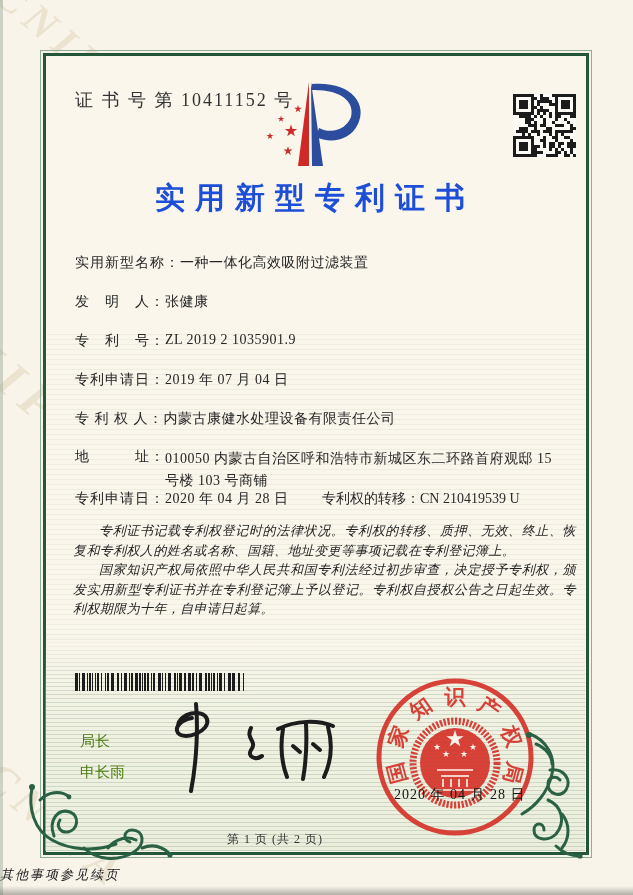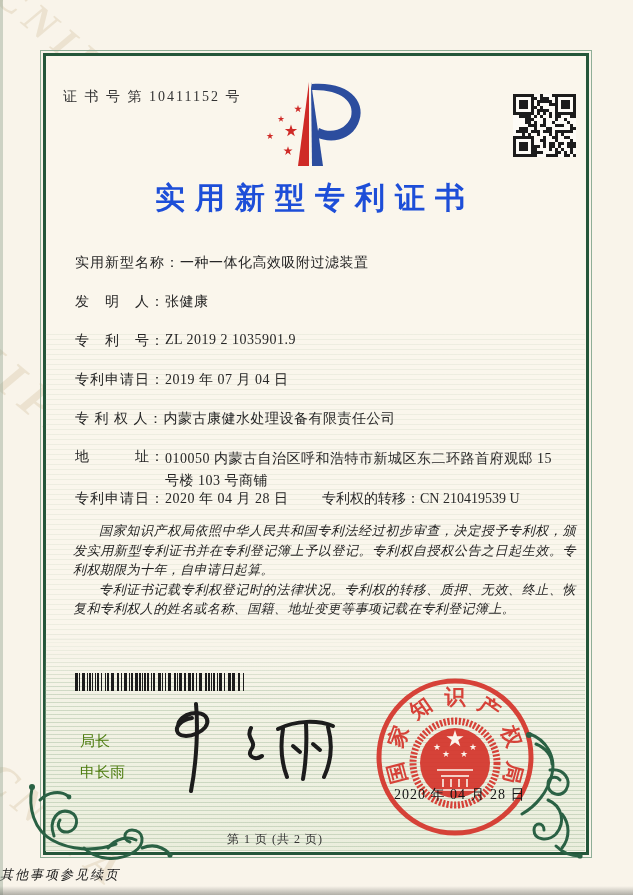--- a/index.html
+++ b/index.html
@@ -30,21 +30,21 @@
   .waves{position:absolute;left:45px;top:630px;width:540px;height:221px;
     background:
       repeating-linear-gradient(0deg, rgba(124,158,120,.30) 0 1px, rgba(0,0,0,0) 1px 4px),
       linear-gradient(180deg, rgba(228,236,216,.15), rgba(224,233,211,.6));
     -webkit-mask-image:linear-gradient(180deg,transparent 0,#000 60px);
     mask-image:linear-gradient(180deg,transparent 0,#000 60px);
     pointer-events:none;}
   .waves-faint{position:absolute;left:45px;top:330px;width:540px;height:310px;
     background:repeating-linear-gradient(0deg, rgba(124,158,120,.10) 0 1px, rgba(0,0,0,0) 1px 5px);
     pointer-events:none;}
-  .cert-no{position:absolute;left:63px;top:88px;font-size:14px;letter-spacing:2px;color:#333;}
+  .cert-no{position:absolute;left:75px;top:88px;font-size:18px;letter-spacing:2px;color:#333;}
   .logo{position:absolute;left:248px;top:76px;}
   .qr{position:absolute;left:513px;top:94px;}
   .title{position:absolute;left:40px;top:178px;width:550px;text-align:center;
     font-size:30px;font-weight:bold;letter-spacing:10px;color:#1d4ed8;}
   .row{position:absolute;left:75px;font-size:14px;color:#262626;text-decoration:underline;}
   .row .lb{display:inline-block;letter-spacing:1px;color:#262626;vertical-align:top;}
   .row .val{display:inline-block;vertical-align:top;letter-spacing:.5px;}
   .r1{top:254px}.r2{top:293px}.r3{top:332px}.r4{top:371px}.r5{top:410px}
   .r6{top:448px}.r6 .val{width:398px;line-height:22px;}
   .r7{top:490px}
@@ -262,22 +262,22 @@
     <span class="lb">地　　　址：</span><span class="val">010050 内蒙古自治区呼和浩特市新城区东二环路首府观邸 15 号楼 103 号商铺</span>
   </div>
   <div class="row r7">
     <span class="lb">专利申请日：</span><span class="val">2020 年 04 月 28 日</span>
   </div>
   <div class="r7b">
     <span class="lb">专利权的转移：</span><span class="val">CN 210419539 U</span>
   </div>
 
   <div class="paras">
+    <p>专利证书记载专利权登记时的法律状况。专利权的转移、质押、无效、终止、恢复和专利权人的姓名或名称、国籍、地址变更等事项记载在专利登记簿上。</p>
     <p>国家知识产权局依照中华人民共和国专利法经过初步审查，决定授予专利权，颁发实用新型专利证书并在专利登记簿上予以登记。专利权自授权公告之日起生效。专利权期限为十年，自申请日起算。</p>
-    <p>专利证书记载专利权登记时的法律状况。专利权的转移、质押、无效、终止、恢复和专利权人的姓名或名称、国籍、地址变更等事项记载在专利登记簿上。</p>
   </div>
 
   <svg id="barcode" class="barcode" width="172" height="18" viewBox="0 0 172 18">
       <rect x="0" y="0" width="3" height="18" fill="#1c1c1c"></rect>
       <rect x="4" y="0" width="1" height="18" fill="#1c1c1c"></rect>
       <rect x="7" y="0" width="3" height="18" fill="#1c1c1c"></rect>
       <rect x="12" y="0" width="1" height="18" fill="#1c1c1c"></rect>
       <rect x="14" y="0" width="2" height="18" fill="#1c1c1c"></rect>
       <rect x="17" y="0" width="1" height="18" fill="#1c1c1c"></rect>
       <rect x="20" y="0" width="1" height="18" fill="#1c1c1c"></rect>

